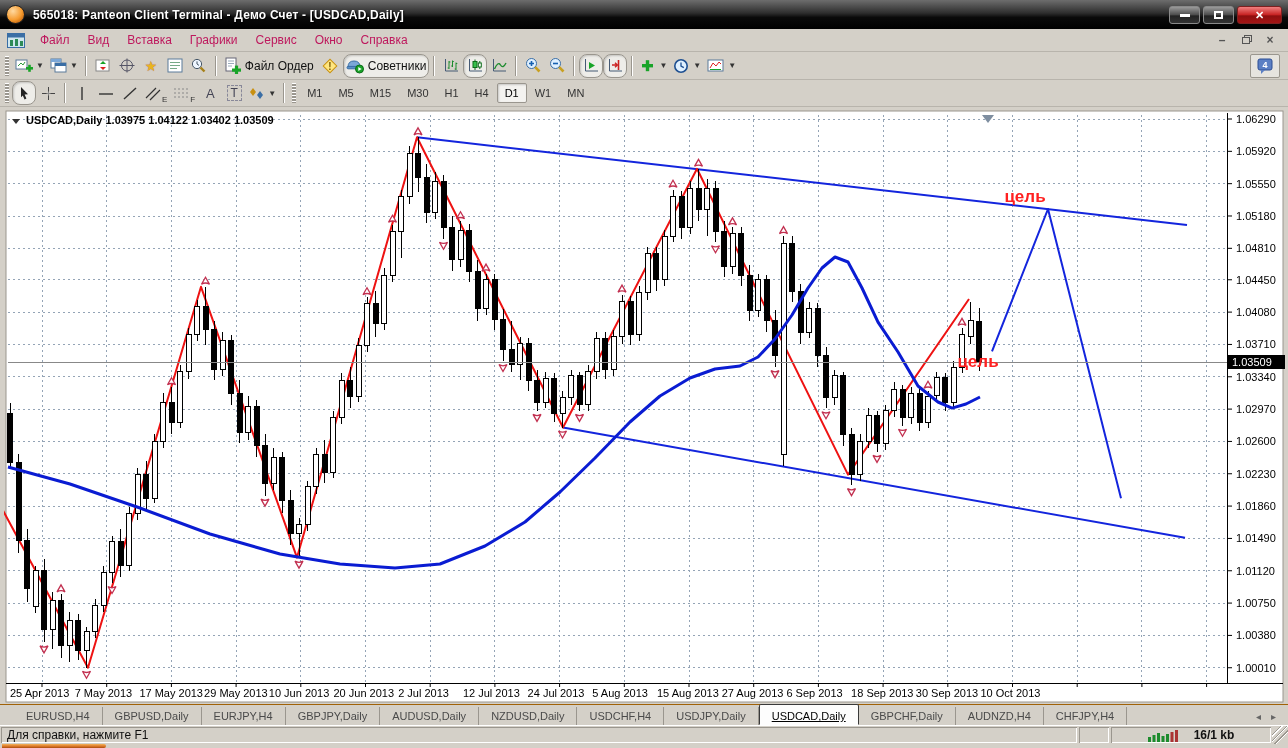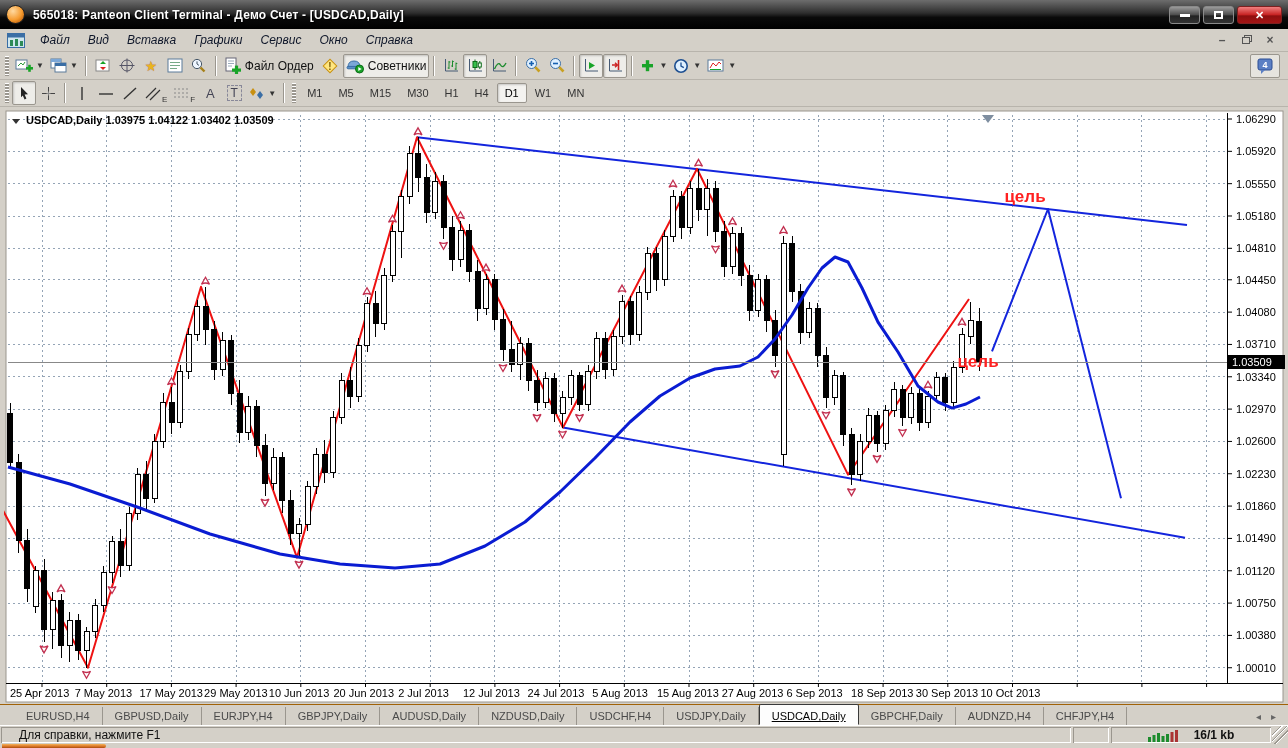--- a/index.html
+++ b/index.html
@@ -19,35 +19,35 @@
   .wb{width:31px;height:18px;border:1px solid #8a8a8a;border-radius:3px;
     background:linear-gradient(#9a9a9a,#4a4a4a 50%,#222 55%,#333);
     color:#fff;font-size:11px;line-height:16px;text-align:center;font-weight:bold;}
   .wb.close{width:45px;background:linear-gradient(#f08080,#c62020 50%,#8d0f0f 55%,#a31414);border-color:#7d2020;}
   .wb .minbar{display:inline-block;width:10px;height:3px;background:#fff;margin-bottom:2px;}
   .wb .rest{display:inline-block;width:9px;height:8px;border:2px solid #fff;margin-top:3px;}
   
   #menubar{left:0;top:29px;width:1288px;height:23px;background:#d4d0c8;
     display:flex;align-items:center;border-bottom:1px solid #b8b4ac;padding-left:5px;}
   #menu-app-icon{width:18px;height:15px;margin:0 6px 0 2px;}
-  .menu-item{padding:3px 9px;font-size:12px;color:#0f172a;font-style:italic;}
+  .menu-item{padding:3px 9px;font-size:12px;color:#be185d;}
   #mdi-btns{margin-left:auto;display:flex;gap:8px;padding-right:10px;color:#555;}
   .mdib{font-size:12px;font-weight:bold;width:16px;text-align:center;}
   .mdib .rsq{display:inline-block;width:8px;height:7px;border:1px solid #555;box-shadow:2px -2px 0 -1px #d4d0c8,2px -2px 0 0 #555;}
   
   .toolbar{left:0;width:1288px;background:#d4d0c8;display:flex;align-items:center;
     border-bottom:1px solid #b8b4ac;padding-left:2px;}
   #tb1{top:52px;height:28px;}
   #tb2{top:80px;height:27px;}
   .grip{width:4px;height:20px;margin:0 3px;
     background:repeating-linear-gradient(180deg,#fff 0 1px,#9a968e 1px 3px);}
   .sep{width:0;height:20px;border-left:1px solid #9a968e;border-right:1px solid #fff;margin:0 4px;}
   .tbtn{height:24px;min-width:24px;padding:0 2px;display:flex;align-items:center;justify-content:center;
     border:1px solid transparent;gap:3px;font-size:12px;color:#111;white-space:nowrap;}
-  .tbtn.pressed{background:#eeede9;border:1px solid #9a968e;border-radius:2px;
+  .tbtn.pressed{background:#eeede9;border:1px solid #9a968e;border-radius:8px;
     box-shadow:inset 1px 1px 2px rgba(0,0,0,.18);}
   .caret{font-size:8px;color:#333;}
   .ic{display:block;}
   .star{color:#e8b520;font-size:14px;line-height:14px;text-shadow:0 0 1px #946;}
   #news-btn{margin-left:auto;margin-right:8px;border:1px solid #9a968e;background:#e6e4df;
     border-radius:2px;width:30px;height:24px;display:flex;align-items:center;justify-content:center;}
   .tfb{padding:3px 7px;font-size:11px;color:#333;border:1px solid transparent;}
   .tfb.active{background:#f4f3f0;border:1px solid #9a968e;border-radius:2px;box-shadow:inset 1px 1px 2px rgba(0,0,0,.18);color:#000;}
   .subletter{font-size:8px;color:#333;margin-left:-2px;align-self:flex-end;}
   
@@ -55,21 +55,21 @@
   
   #tabbar{left:0;top:704px;width:1288px;height:21px;background:#d4d0c8;display:flex;align-items:flex-end;
     padding-left:14px;border-top:1px solid #a16207;}
   .tab{font-size:11px;color:#4a4a4a;padding:3px 12px;border-right:1px solid #9a968e;height:18px;}
   .tab.active{background:#fdfdfd;border:1px solid #3a3a3a;border-bottom:1px solid #fdfdfd;
     color:#000;height:21px;padding-top:5px;border-radius:2px 2px 0 0;text-decoration:underline;}
   #tab-scroll{margin-left:auto;color:#666;font-size:10px;padding:0 12px 3px 0;display:flex;gap:10px;}
   
   #statusbar{left:0;top:725px;width:1288px;height:19px;background:#d4d0c8;display:flex;align-items:stretch;
     border-top:1px solid #fff;font-size:12px;color:#111;}
-  .spanel{box-shadow:inset 1px 1px 0 #9a968e,inset -1px -1px 0 #fff;margin:1px;display:flex;align-items:center;padding:0 18px;}
+  .spanel{box-shadow:inset 1px 1px 0 #9a968e,inset -1px -1px 0 #fff;margin:1px;display:flex;align-items:center;padding:0 6px;}
   #sp-help{flex:1 1 auto;}
   #sp-gap{width:30px;}
   #sp-net{width:160px;gap:12px;justify-content:center;font-weight:bold;}
   #grip-corner{width:16px;background:
     linear-gradient(135deg,transparent 0 6px,#9a968e 6px 7px,#fff 7px 8px,transparent 8px 10px,#9a968e 10px 11px,#fff 11px 12px,transparent 12px 14px,#9a968e 14px 15px,#fff 15px 16px,transparent 0);}
   #orange-strip{left:2px;top:744px;width:104px;height:4px;
     background:linear-gradient(#f5b35a,#d2691e 70%,#a34d10);border-radius:0 2px 2px 0;}
 </style>
 </head>
 <body>

